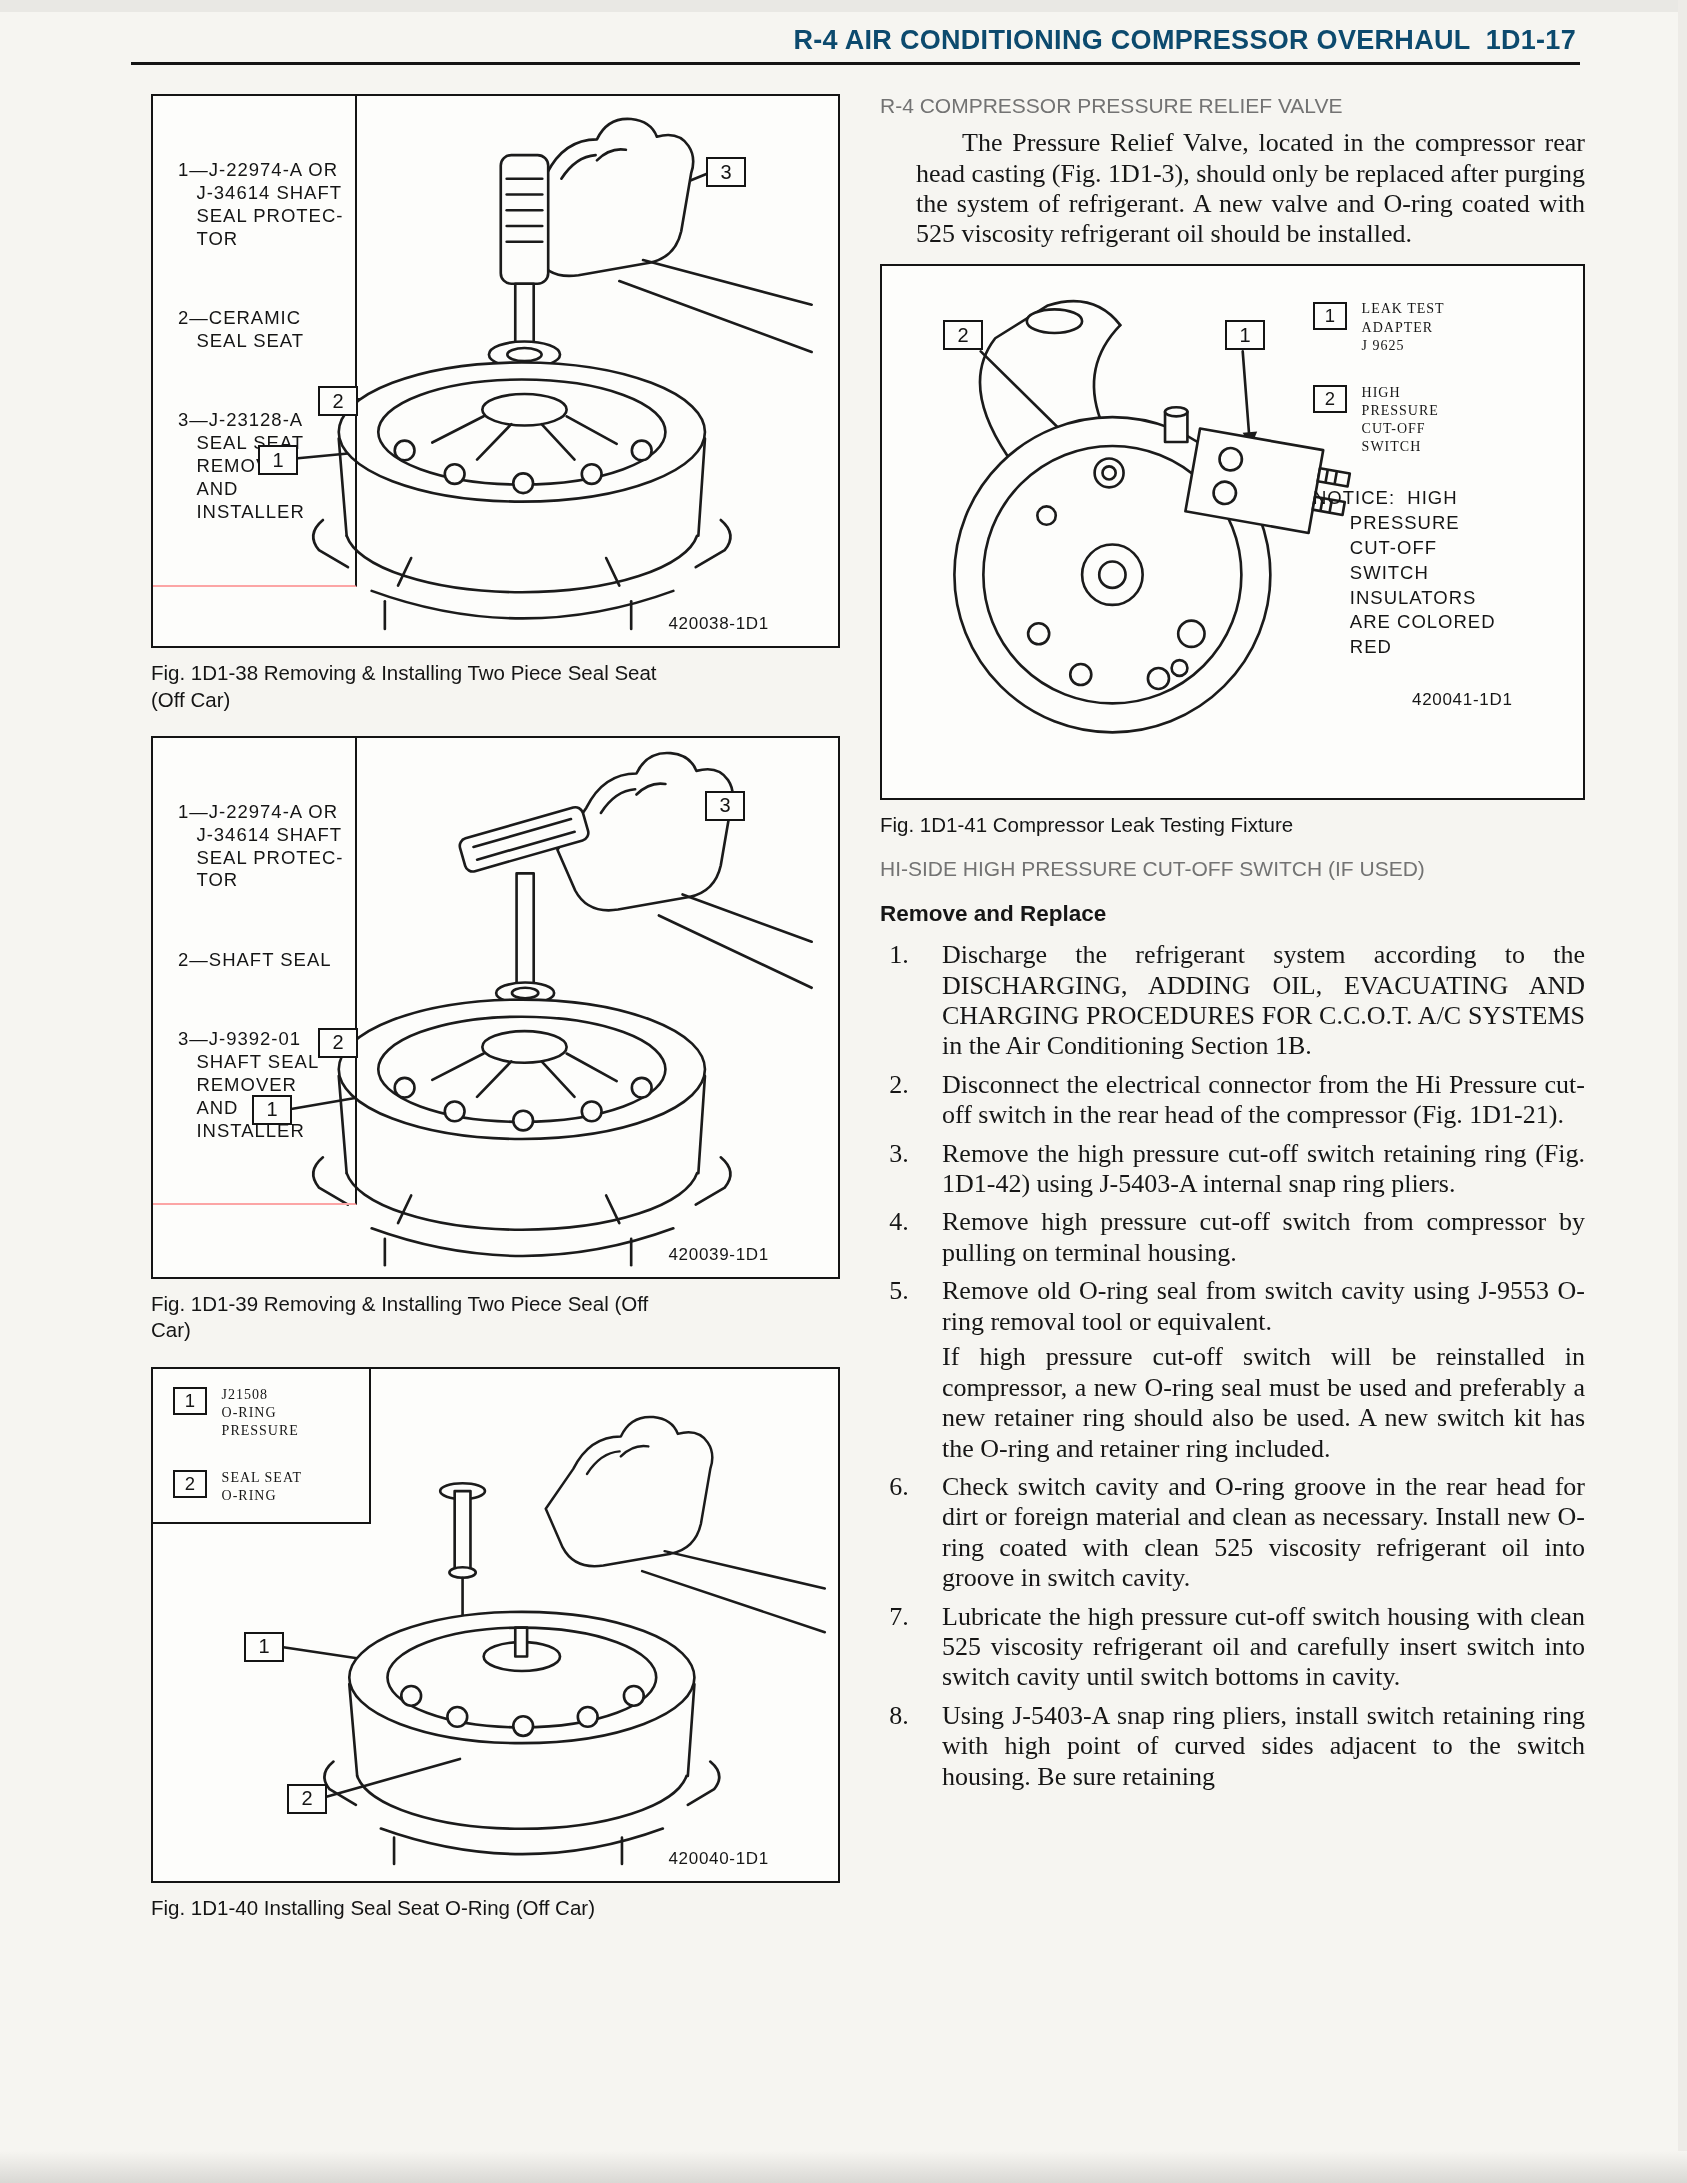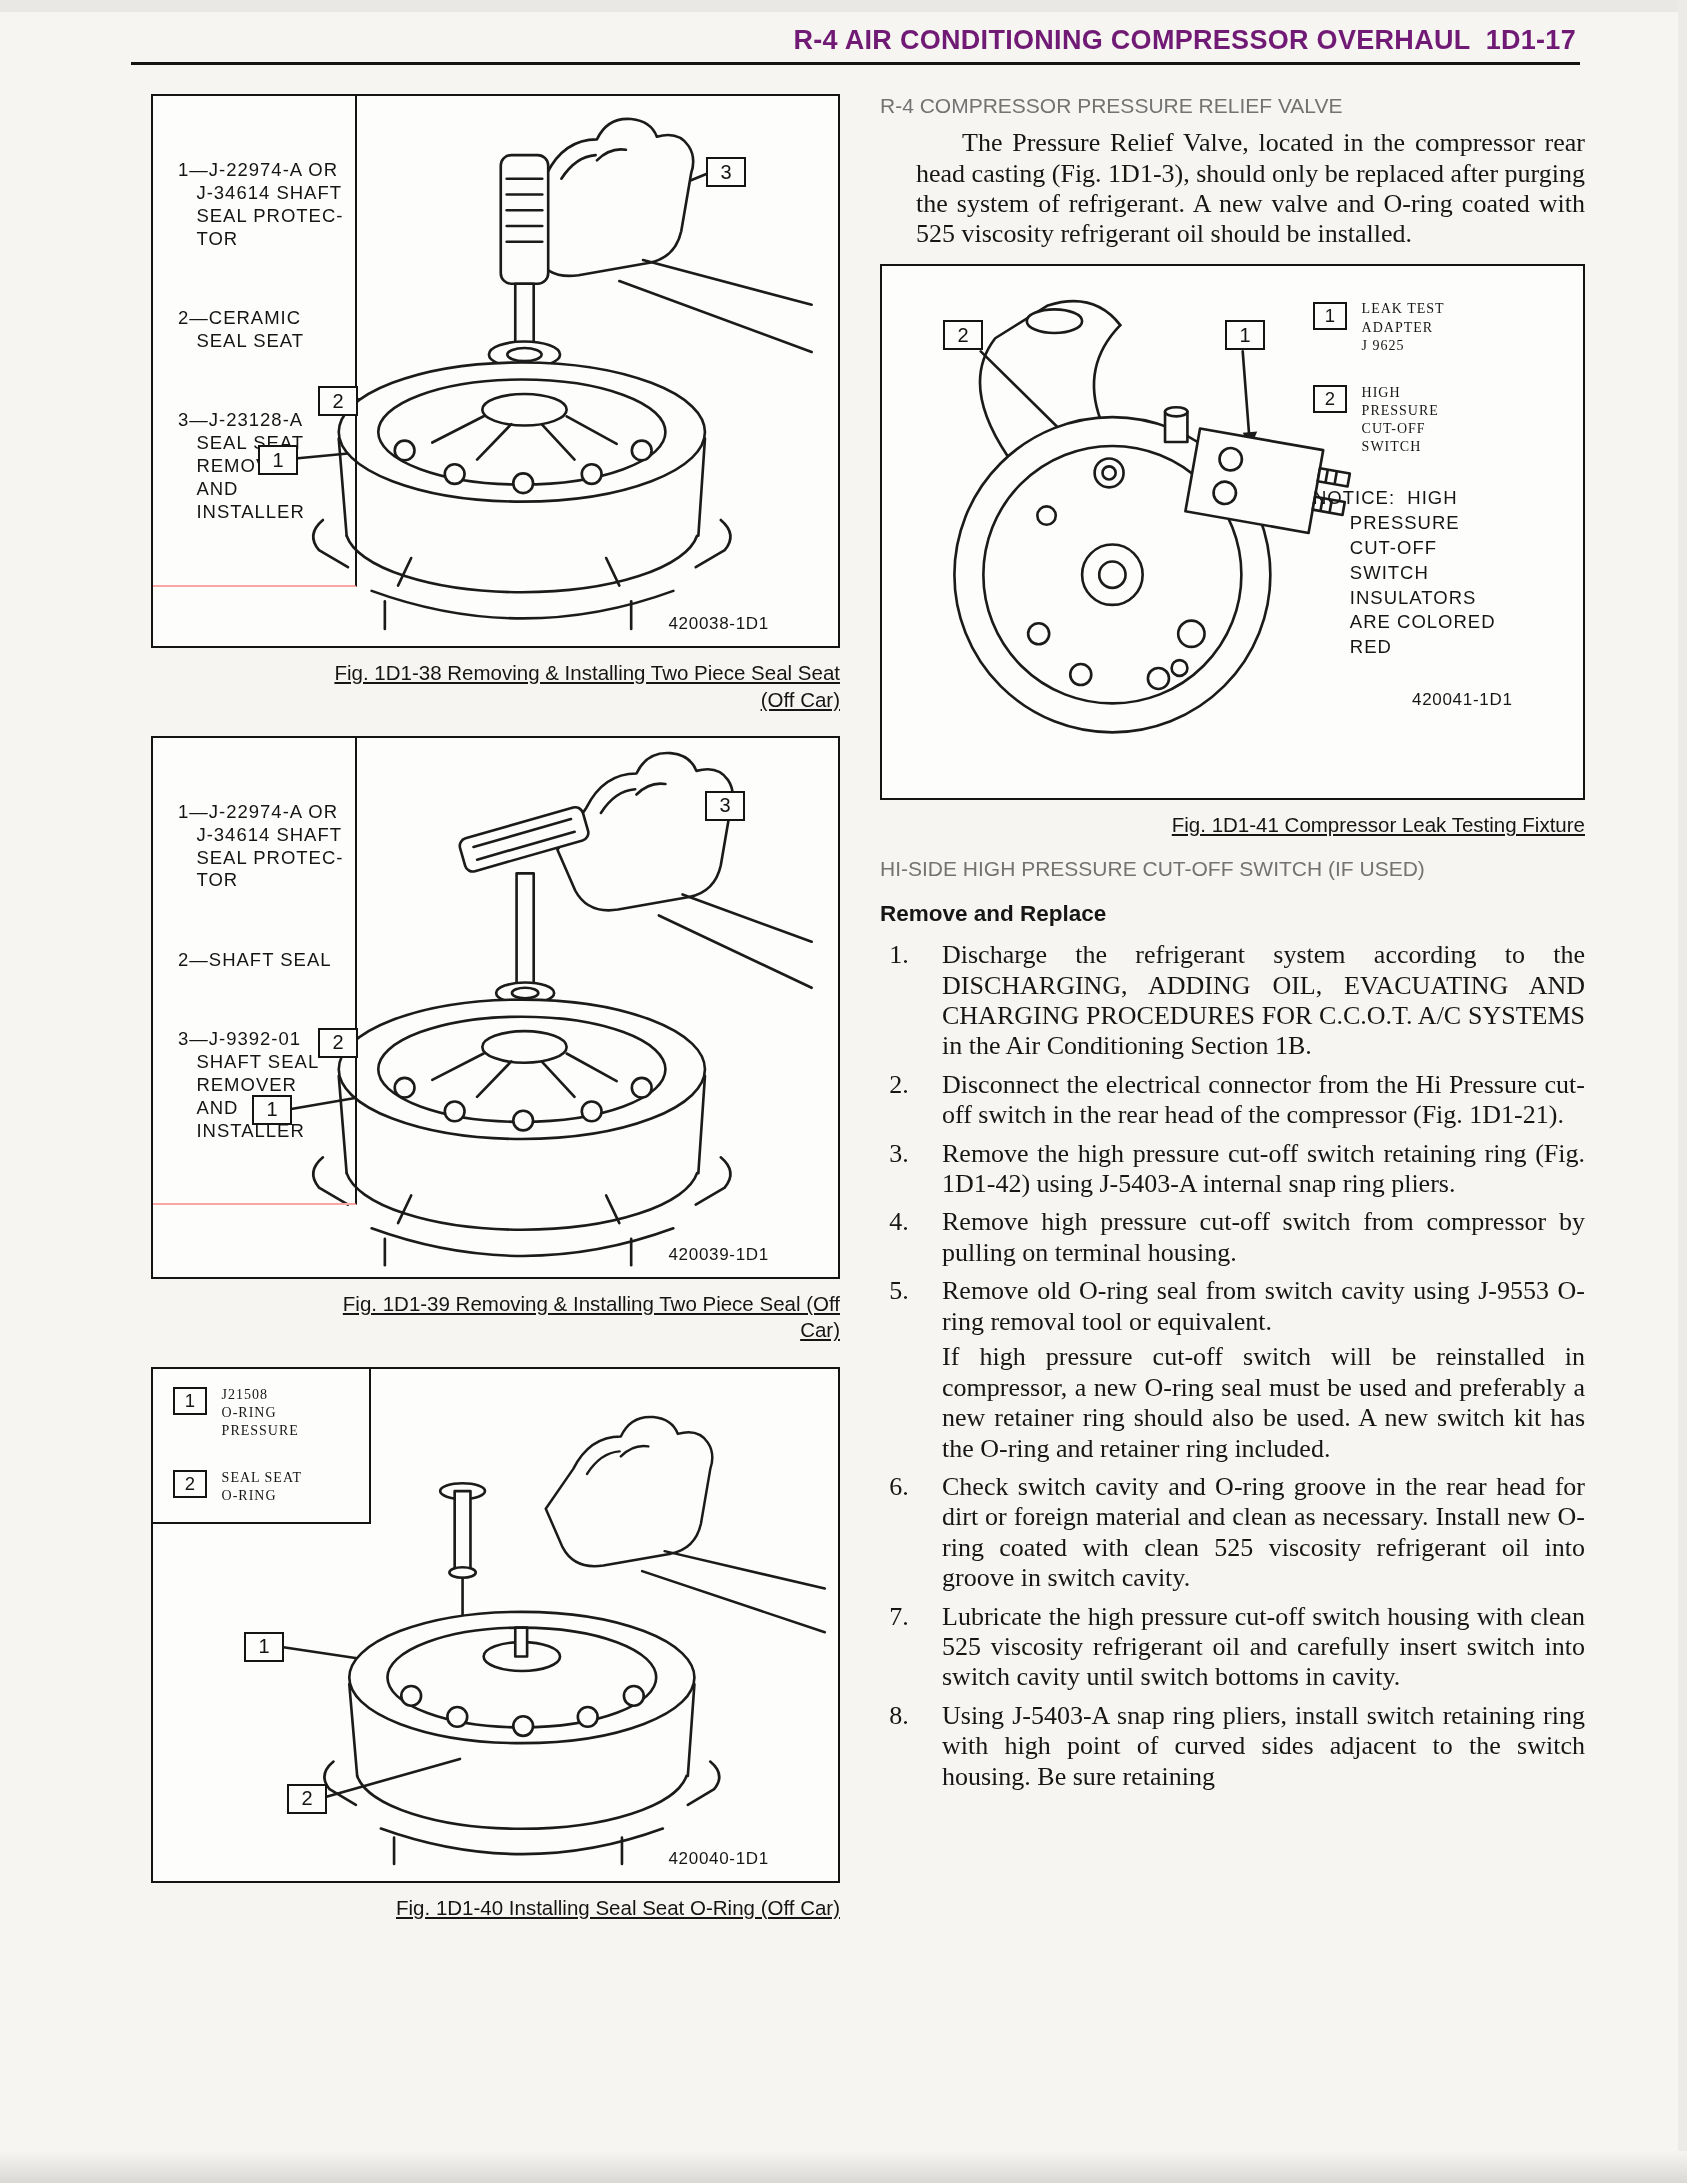--- a/index.html
+++ b/index.html
@@ -11,21 +11,21 @@
     color:#161616;
     overflow:hidden;
   }
   .scan-edge-top { position:absolute; top:0; left:0; right:0; height:12px; background:#e9e8e4; }
   .scan-edge-right { position:absolute; top:0; right:0; bottom:0; width:9.3px; background:#edebe7; }
   .scan-edge-bottom { position:absolute; bottom:0; left:0; right:0; height:32px; background:linear-gradient(#f6f5f1,#d9d8d4); }
 
   .page-header-title {
     position:absolute; top:25px; right:111px;
     font-family:"Liberation Sans", sans-serif; font-weight:700;
-    font-size:27px; letter-spacing:0.3px; white-space:pre; color:#701a75;
+    font-size:27px; letter-spacing:0.3px; white-space:pre; color:#0c4a6e;
   }
   .header-rule { position:absolute; top:62px; left:131px; right:107px; height:2.6px; background:#141414; }
 
   .col-left  { position:absolute; left:151px;  top:94px; width:689px; }
   .col-right { position:absolute; left:880px; top:94px; width:705px; }
 
   .figbox { position:relative; border:2.6px solid #141414; background:#fdfdfb; }
   .figbox > svg { position:absolute; inset:0; width:100%; height:100%; z-index:0; }
 
   .legend {
@@ -71,23 +71,23 @@
     display:flex; align-items:center; justify-content:center;
     font-family:"Liberation Sans", sans-serif; font-size:20px; color:#141414;
   }
   .imgid {
     position:absolute; z-index:2; right:69px; bottom:12px;
     font-family:"Liberation Sans", sans-serif; font-size:17px; letter-spacing:0.7px;
   }
   .imgid.in-legend { position:static; margin-top:30px; margin-left:99px; }
 
   .figcap {
-    text-align:right; font-family:"Liberation Sans", sans-serif;
+    text-align:left; font-family:"Liberation Sans", sans-serif;
     font-size:20.5px; line-height:1.3; margin:12px 0 22.5px;
-    white-space:pre-line; color:#151515;text-decoration:underline;
+    white-space:pre-line; color:#151515;
   }
 
   .section-heading {
     font-family:"Liberation Sans", sans-serif; font-weight:400;
     font-size:21px; line-height:1.12; color:#737373; margin-bottom:10.6px;
   }
   .body-para {
     font-size:26px; line-height:1.17; text-align:justify; text-indent:46px;margin-left:36px;
   }
   .sub-heading {

